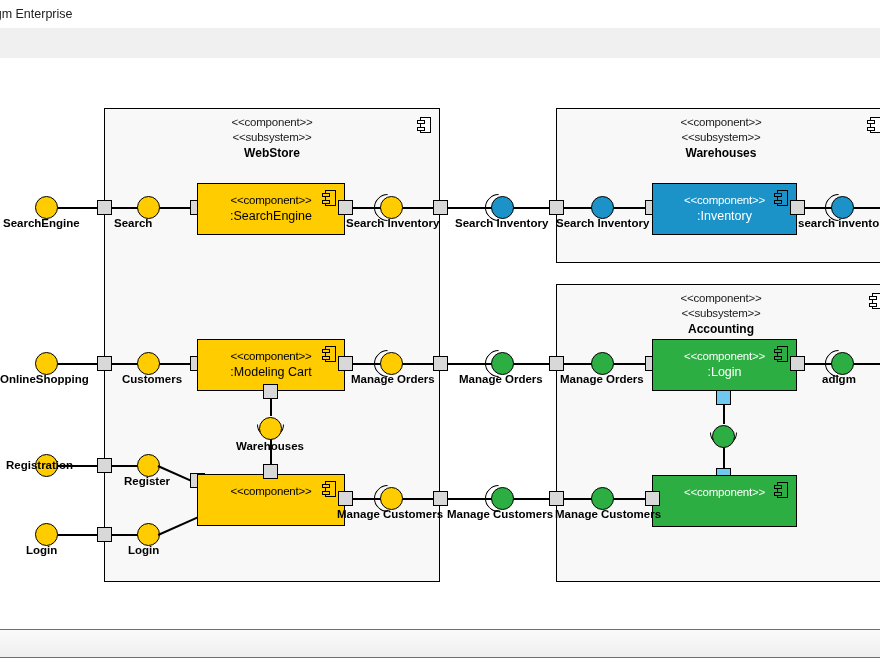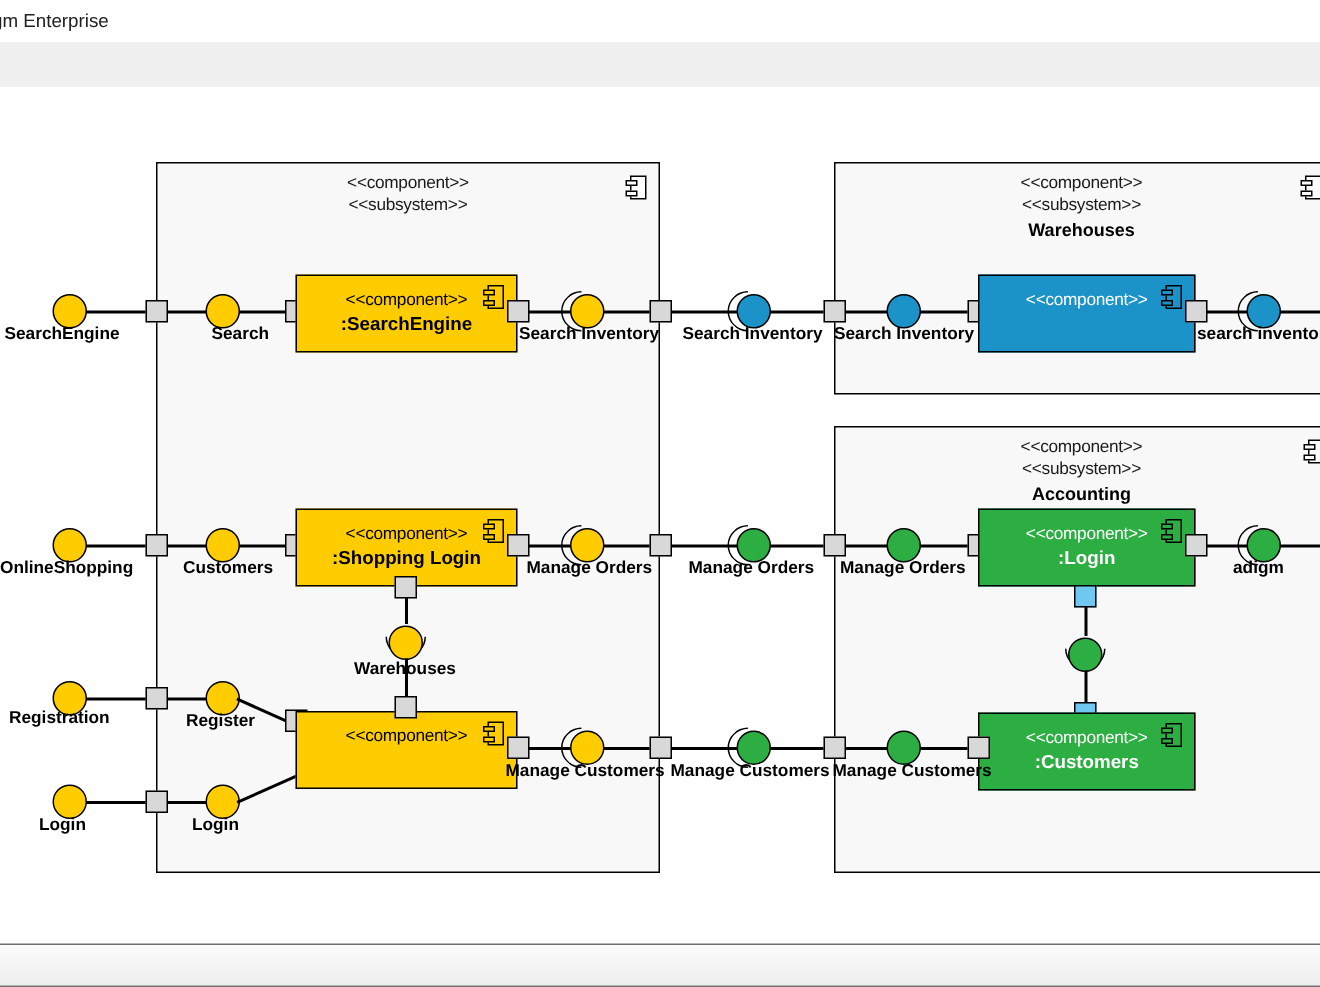--- a/index.html
+++ b/index.html
@@ -51,21 +51,21 @@
   .stereo{font-size:11.5px;color:#1a1a1a;line-height:15px;letter-spacing:-0.2px;}
   .sysname{font-size:12px;font-weight:bold;color:#000;line-height:16px;}
 
   .comp{
     position:absolute;box-sizing:border-box;border:1.6px solid #000;
   }
   .comp .ctext{
     position:absolute;left:0;right:0;top:8px;text-align:center;
   }
   .comp .cstereo{font-size:11.5px;line-height:16px;letter-spacing:-0.2px;}
-  .comp .cname{font-size:12.5px;font-weight:bold;line-height:17px;}
+  .comp .cname{font-size:12.5px;font-weight:normal;line-height:17px;}
   .comp.yellow{background:#FFCC00;}
   .comp.yellow .cstereo,.comp.yellow .cname{color:#000;}
   .comp.blue{background:#1B93C9;}
   .comp.blue .cstereo,.comp.blue .cname{color:#ffffff;}
   .comp.green{background:#2CAE43;}
   .comp.green .cstereo,.comp.green .cname{color:#ffffff;}
 
   
   .cicon{position:absolute;width:14px;height:16px;}
   .cicon .bdy{position:absolute;left:3px;top:0;width:11px;height:16px;
@@ -126,20 +126,21 @@
   <span class="mi" style="left:420px">Window</span>
   <span class="mi" style="left:487px">Help</span>
 
   
   <div class="canvaswrap">
 
     <div class="subsys" style="left:104px;top:50px;width:336px;height:474px;">
       <div class="subsys-hdr">
         <div class="stereo">&lt;&lt;component&gt;&gt;</div>
         <div class="stereo">&lt;&lt;subsystem&gt;&gt;</div>
+        <div class="sysname">WebStore</div>
       </div>
       <div class="cicon" style="right:8px;top:8px;">
         <div class="bdy"></div>
           <div class="t1"></div>
           <div class="t2"></div>
       </div>
     </div>
 
     <div class="subsys" style="left:556px;top:50px;width:330px;height:155px;">
       <div class="subsys-hdr">
@@ -167,21 +168,21 @@
       </div>
     </div>
 
     <div class="ln h" style="left:46px;top:149px;width:66px;"></div>
     <div class="ball y" style="left:35px;top:138px;"></div>
     <div class="iflabel" style="left:3px;top:159px;">SearchEngine</div>
     <div class="port" style="left:97px;top:142px;"></div>
 
     <div class="ln h" style="left:112px;top:149px;width:85px;"></div>
     <div class="ball y" style="left:137px;top:138px;"></div>
-    <div class="iflabel" style="left:141px;top:159px;">Search</div>
+    <div class="iflabel" style="left:114px;top:159px;">Search</div>
     <div class="port" style="left:190px;top:142px;"></div>
 
     <div class="comp yellow" style="left:197px;top:125px;width:148px;height:52px;">
       <div class="ctext">
         <div class="cstereo">&lt;&lt;component&gt;&gt;</div>
         <div class="cname">:SearchEngine</div>
       </div>
       <div class="cicon onyellow" style="right:8px;top:6px;">
         <div class="bdy"></div>
           <div class="t1"></div>
@@ -203,20 +204,21 @@
     <div class="port" style="left:549px;top:142px;"></div>
 
     <div class="ln h" style="left:564px;top:149px;width:88px;"></div>
     <div class="ball b" style="left:591px;top:138px;"></div>
     <div class="iflabel" style="left:556px;top:159px;">Search Inventory</div>
     <div class="port" style="left:645px;top:142px;"></div>
 
     <div class="comp blue" style="left:652px;top:125px;width:145px;height:52px;">
       <div class="ctext">
         <div class="cstereo">&lt;&lt;component&gt;&gt;</div>
+        <div class="cname">:Inventory</div>
       </div>
       <div class="cicon onblue" style="right:8px;top:6px;">
         <div class="bdy"></div>
           <div class="t1"></div>
           <div class="t2"></div>
       </div>
     </div>
     <div class="port" style="left:790px;top:142px;"></div>
 
     <div class="ln h" style="left:804px;top:149px;width:76px;"></div>
@@ -230,21 +232,21 @@
     <div class="port" style="left:97px;top:298px;"></div>
 
     <div class="ln h" style="left:112px;top:305px;width:85px;"></div>
     <div class="ball y" style="left:137px;top:294px;"></div>
     <div class="iflabel" style="left:122px;top:315px;">Customers</div>
     <div class="port" style="left:190px;top:298px;"></div>
 
     <div class="comp yellow" style="left:197px;top:281px;width:148px;height:52px;">
       <div class="ctext">
         <div class="cstereo">&lt;&lt;component&gt;&gt;</div>
-        <div class="cname">:Shopping Login</div>
+        <div class="cname">:Modeling Cart</div>
       </div>
       <div class="cicon onyellow" style="right:8px;top:6px;">
         <div class="bdy"></div>
           <div class="t1"></div>
           <div class="t2"></div>
       </div>
     </div>
     <div class="port" style="left:338px;top:298px;"></div>
 
     <div class="ln h" style="left:352px;top:305px;width:90px;"></div>
@@ -285,32 +287,31 @@
     <div class="port lightblue" style="left:716px;top:332px;"></div>
     <div class="ln v" style="left:723px;top:346px;height:20px;"></div>
     <div class="socket down" style="left:710px;top:361px;"></div>
     <div class="ball g" style="left:712px;top:367px;"></div>
     <div class="ln v" style="left:723px;top:389px;height:24px;"></div>
     <div class="port lightblue" style="left:716px;top:410px;"></div>
 
     <div class="comp green" style="left:652px;top:417px;width:145px;height:52px;">
       <div class="ctext">
         <div class="cstereo">&lt;&lt;component&gt;&gt;</div>
-        <div class="cname">:Customers</div>
       </div>
       <div class="cicon ongreen" style="right:8px;top:6px;">
         <div class="bdy"></div>
           <div class="t1"></div>
           <div class="t2"></div>
       </div>
     </div>
 
     <div class="ln h" style="left:46px;top:407px;width:66px;"></div>
     <div class="ball y" style="left:35px;top:396px;"></div>
-    <div class="iflabel" style="left:6px;top:415px;">Registration</div>
+    <div class="iflabel" style="left:6px;top:401px;">Registration</div>
     <div class="port" style="left:97px;top:400px;"></div>
 
     <div class="ln h" style="left:112px;top:407px;width:36px;"></div>
     <div class="ball y" style="left:137px;top:396px;"></div>
     <div class="iflabel" style="left:124px;top:417px;">Register</div>
 
     <div class="ln h" style="left:46px;top:476px;width:66px;"></div>
     <div class="ball y" style="left:35px;top:465px;"></div>
     <div class="iflabel" style="left:26px;top:486px;">Login</div>
     <div class="port" style="left:97px;top:469px;"></div>

